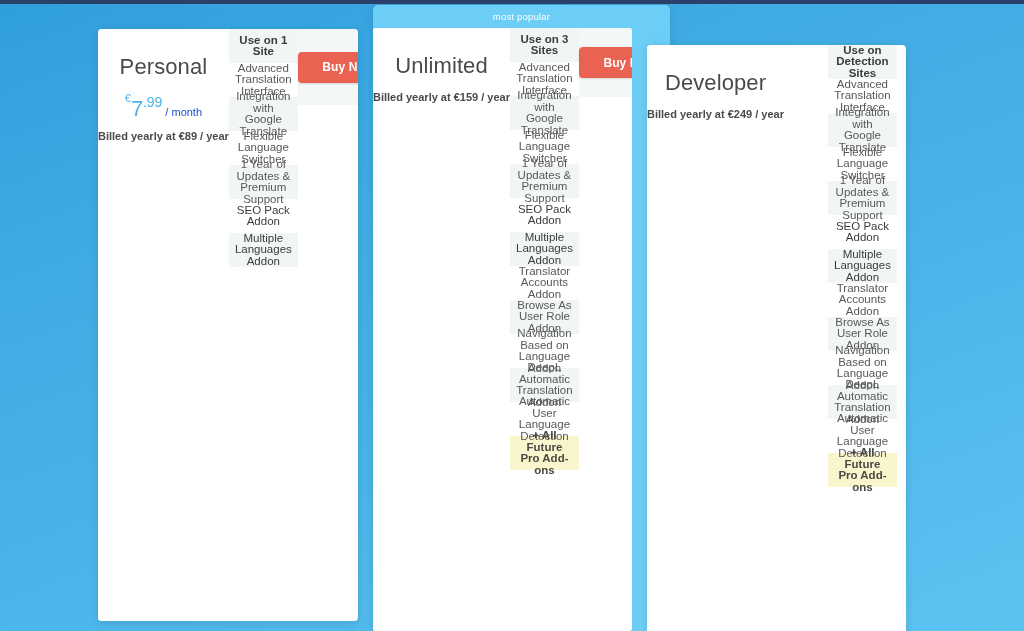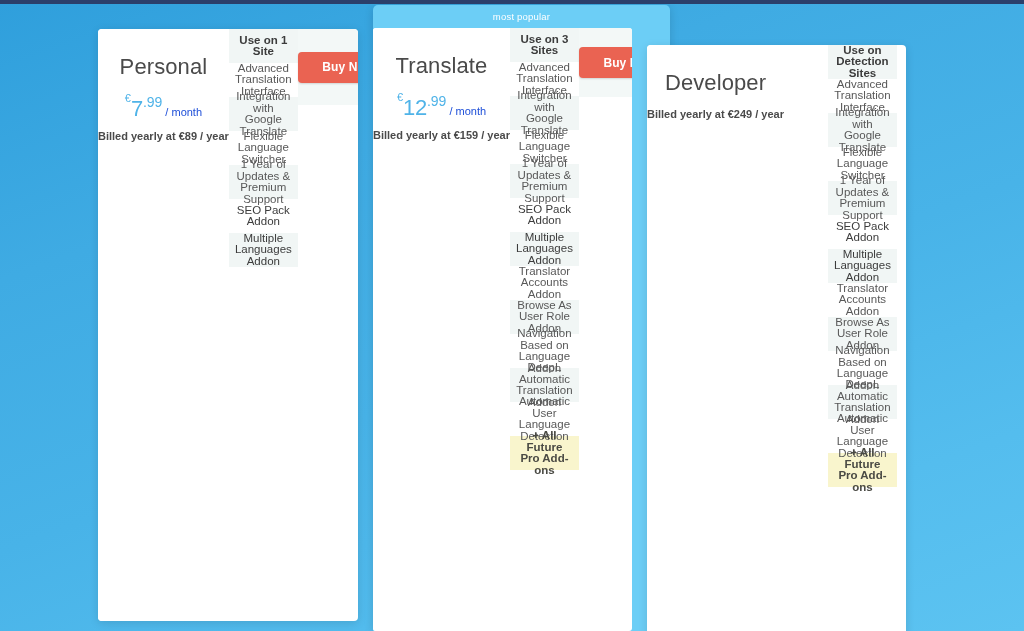--- a/index.html
+++ b/index.html
@@ -166,24 +166,21 @@
     </div>
     <div class="foot">
       <button class="buy">Buy Now</button>
     </div>
   </div>
 
   <div class="popwrap">
     <div class="popbanner">most popular</div>
     <div class="card business">
       <div class="head">
-        <div class="plan-name">Translate</div>
-        <div class="price-line">
-          <span class="cur">€</span><span class="amt">12</span><span class="dec">.99</span><span class="per">/ month</span>
-        </div>
+        <div class="plan-name">Unlimited</div>
         <div class="billed">Billed yearly at €159 / year</div>
       </div>
       <div class="features">
         <div class="frow alt first">Use on 3 Sites</div>
         <div class="frow plain">Advanced Translation Interface</div>
         <div class="frow alt">Integration with Google Translate</div>
         <div class="frow plain">Flexible Language Switcher</div>
         <div class="frow alt">1 Year of Updates &amp; Premium Support</div>
         <div class="frow plain bold">SEO Pack Addon</div>
         <div class="frow alt bold">Multiple Languages Addon</div>

